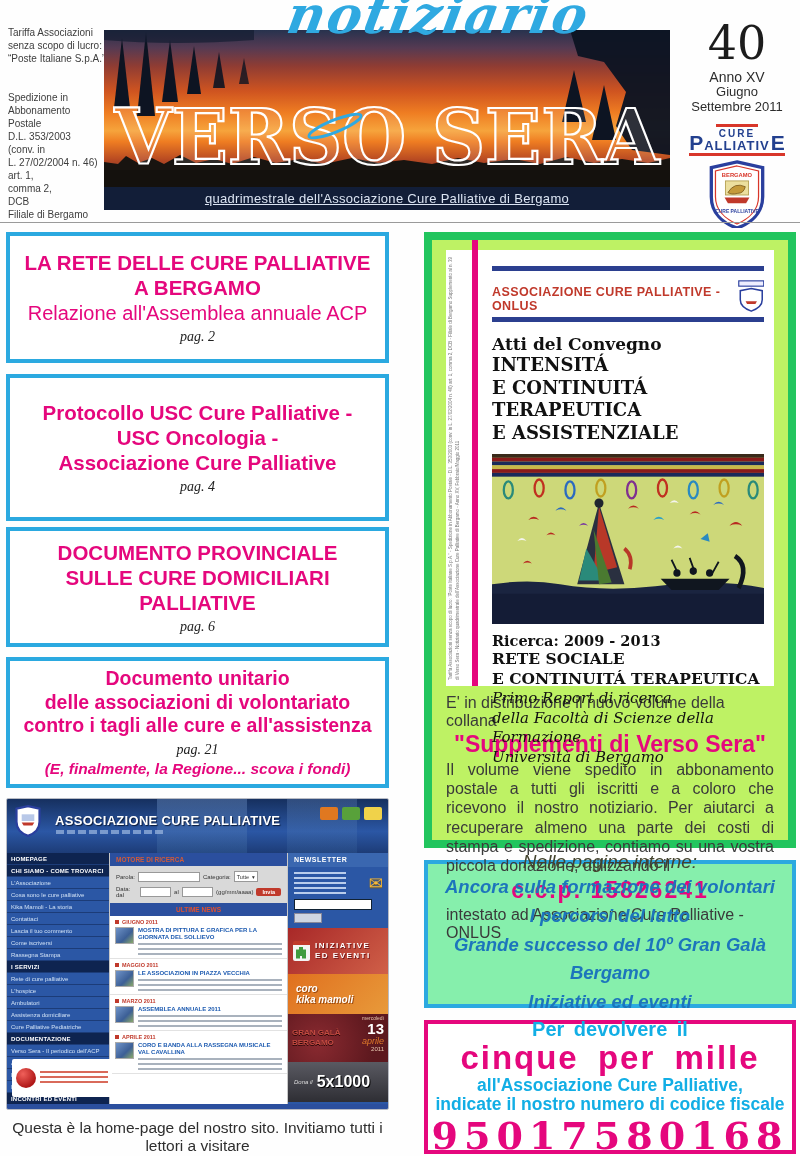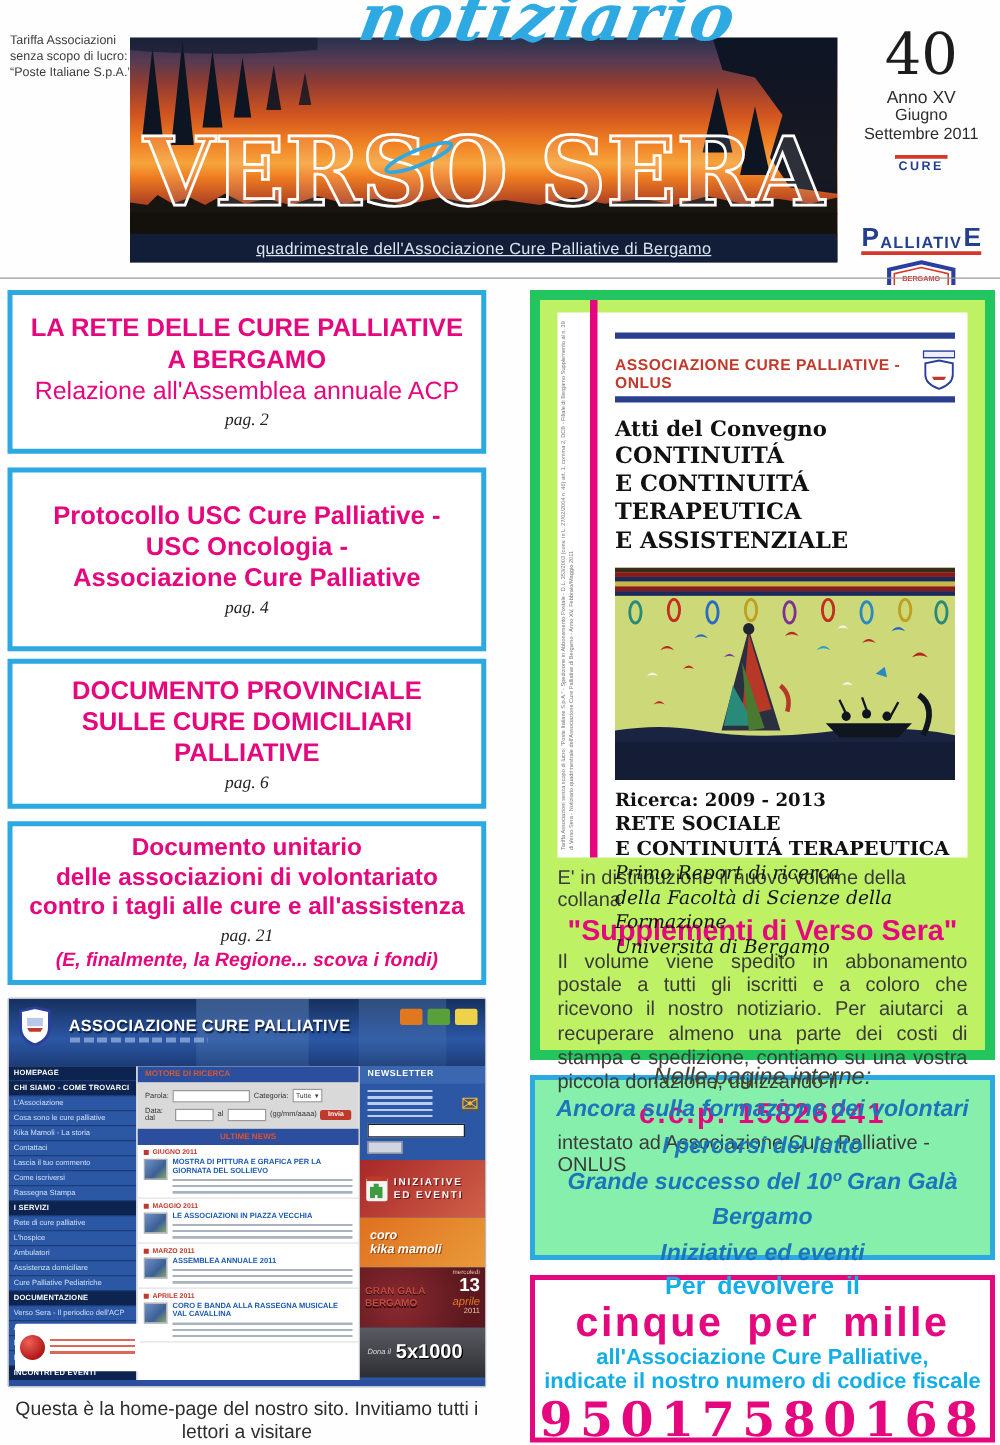--- a/index.html
+++ b/index.html
@@ -14,21 +14,21 @@
   .masthead{position:absolute;left:104px;top:30px;width:566px;height:180px;background:linear-gradient(180deg,#27324e 0%,#563a52 10%,#8f3c33 20%,#cf5420 34%,#ef7d22 46%,#f6a43c 56%,#ef7d22 62%,#b84a22 72%,#6e2b2e 82%,#2a2030 92%,#141a2a 100%);overflow:hidden;}
   .masthead svg.trees{position:absolute;left:0;top:0;}
   .masthead svg.vs-title{position:absolute;left:0;bottom:18px;}
   .masthead-sub{position:absolute;left:0;bottom:0;width:100%;height:23px;background:#121e38;color:#dbe4f2;font-size:13px;line-height:23px;text-align:center;letter-spacing:.3px;text-decoration:underline;}
   .issue{position:absolute;right:0;top:22px;width:126px;text-align:center;}
   .issue-num{font-family:"DejaVu Serif",serif;font-size:46px;line-height:.95;color:#1c1c1c;}
   .issue-anno{font-size:14px;color:#2c2c2c;margin-top:3px;}
   .issue-mese{font-size:13px;color:#2c2c2c;line-height:1.15;}
   .wm{display:inline-flex;align-items:flex-end;border-bottom:3px solid #d8362a;padding-bottom:1px;margin-top:9px;color:#23408f;font-weight:bold;}
   .wm-big{font-size:21px;line-height:.8;}
-  .wm-mid{display:flex;flex-direction:column;align-items:center;margin:0 1px;gap:48px;}
+  .wm-mid{display:flex;flex-direction:column;align-items:center;margin:0 1px;}
   .wm-cure{font-size:10px;letter-spacing:2px;border-top:3px solid #d8362a;padding:1px 3px 0 3px;}
   .wm-all{font-size:13px;letter-spacing:1px;line-height:1;}
   .shield-wrap{margin-top:4px;}
   .divider{position:absolute;left:0;top:222px;width:800px;height:1px;background:#9a9a9a;}
 
   
   .left-col{position:absolute;left:6px;top:232px;width:383px;}
   .toc-box{box-sizing:border-box;border:4px solid #2ba9e0;background:#fff;display:flex;flex-direction:column;justify-content:center;align-items:center;text-align:center;padding:4px 8px;}
   .toc-box .t{color:#e5077d;font-weight:bold;font-size:20.5px;line-height:1.22;}
   .toc-box .sub{color:#e5077d;font-weight:normal;font-size:20px;line-height:1.2;margin-top:1px;}
@@ -137,20 +137,32 @@
 </head>
 <body>
 
 <div class="header">
   <div class="mailing">
     <div>
       <div>Tariffa Associazioni</div>
       <div>senza scopo di lucro:</div>
       <div>“Poste Italiane S.p.A.”</div>
     </div>
+    <div class="blk2">
+      <div>Spedizione in</div>
+      <div>Abbonamento</div>
+      <div>Postale</div>
+      <div>D.L. 353/2003</div>
+      <div>(conv. in</div>
+      <div>L. 27/02/2004 n. 46)</div>
+      <div>art. 1,</div>
+      <div>comma 2,</div>
+      <div>DCB</div>
+      <div>Filiale di Bergamo</div>
+    </div>
   </div>
 
   <div class="script-title">notiziario</div>
   <svg class="flourish" width="70" height="36">
     <ellipse cx="35" cy="18" rx="28" ry="6" fill="none" stroke="#2fa9e1" stroke-width="3" transform="rotate(-22 35 18)"></ellipse>
   </svg>
 
   <div class="masthead">
     <svg class="trees" width="566" height="180" viewBox="0 0 566 180" preserveAspectRatio="none">
       <path d="M566,0 L566,125 L528,120 L512,96 L522,62 L500,32 L474,26 L466,0 Z" fill="#0d1422" opacity="0.96"></path>
@@ -438,21 +450,21 @@
           <span class="assoc-txt">ASSOCIAZIONE CURE PALLIATIVE - ONLUS</span>
           <svg width="30" height="34" viewBox="0 0 70 84">
             <rect x="2" y="2" width="66" height="14" fill="#eef" stroke="#2a3f9e" stroke-width="3"></rect>
             <path d="M35,22 L64,28 V52 C64,68 52,76 35,82 C18,76 6,68 6,52 V28 Z" fill="#fff" stroke="#2a3f9e" stroke-width="4"></path>
             <path d="M20,56 h30 l-4,7 h-22 Z" fill="#c0392b"></path>
           </svg>
         </div>
         <div class="blue-rule"></div>
       </div>
       <div class="cover-pre">Atti del Convegno</div>
-      <div class="cover-title">CONTINUITÁ</div>
+      <div class="cover-title">INTENSITÁ</div>
       <div class="cover-title">E CONTINUITÁ TERAPEUTICA</div>
       <div class="cover-title">E ASSISTENZIALE</div>
       <svg class="artwork" width="100%" height="170" viewBox="0 0 300 180" preserveAspectRatio="none">
         <rect x="0" y="0" width="300" height="150" fill="#cdd879"></rect>
         <g>
           <rect x="0" y="0" width="300" height="4" fill="#3a2a1a"></rect>
           <rect x="0" y="4" width="300" height="4" fill="#8a1a1a"></rect>
           <rect x="0" y="8" width="300" height="4" fill="#1a2a5a"></rect>
           <rect x="0" y="12" width="300" height="4" fill="#c8b84a"></rect>
           <rect x="0" y="16" width="300" height="4" fill="#8a1a1a"></rect>

